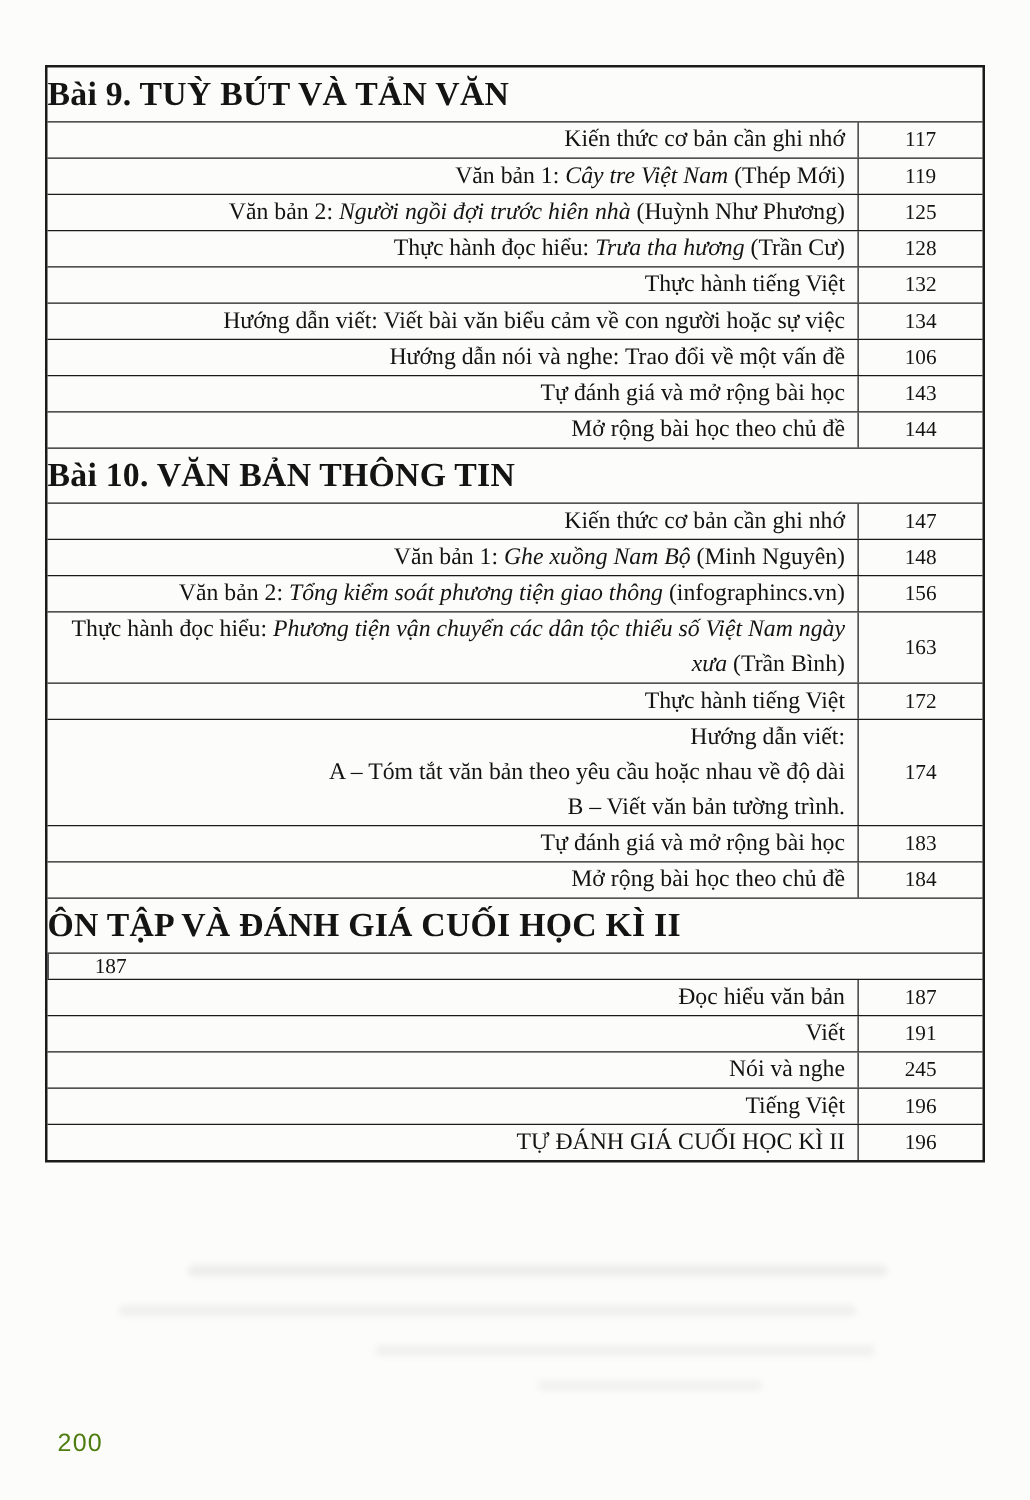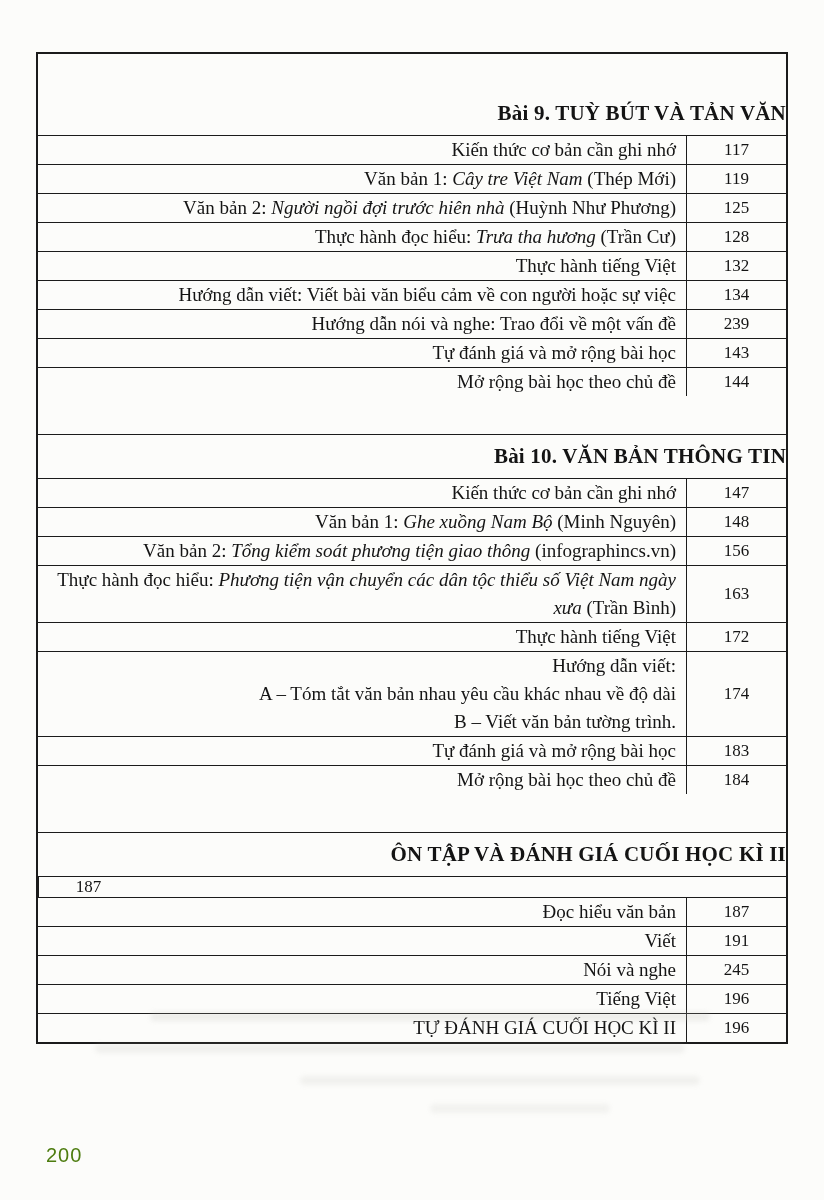--- a/index.html
+++ b/index.html
@@ -23,26 +23,25 @@
   .toc-table{
     position:absolute;
     left:36px;top:52px;width:752px;
     border:2px solid var(--ink);
     background:transparent;
     box-sizing:border-box;
   }
   .toc-table > div{border-top:1.6px solid var(--ink);}
   .toc-table > div:first-child{border-top:none;}
   .sec-header{
-    display:flex;align-items:center;justify-content:flex-end;
+    display:flex;align-items:center;justify-content:flex-start;
     min-height:43px;
     font-weight:bold;
-    font-size:21px;
+    font-size:27px;
     letter-spacing:0.2px;
-    margin-top:38px;
   }
   .row{
     display:flex;align-items:stretch;
   }
   .cell{box-sizing:border-box;text-align:right;}
   .cell.label{
     flex:1;
     padding:0 10px 0 11px;
     font-size:19px;
     line-height:28px;
@@ -106,21 +105,21 @@
       <div class="row">
     <div class="cell label"><span>Thực hành tiếng Việt</span></div>
     <div class="cell pageno">132</div>
   </div>
       <div class="row">
     <div class="cell label"><span>Hướng dẫn viết: Viết bài văn biểu cảm về con người hoặc sự việc</span></div>
     <div class="cell pageno">134</div>
   </div>
       <div class="row">
     <div class="cell label"><span>Hướng dẫn nói và nghe: Trao đổi về một vấn đề</span></div>
-    <div class="cell pageno">239</div>
+    <div class="cell pageno">106</div>
   </div>
       <div class="row">
     <div class="cell label"><span>Tự đánh giá và mở rộng bài học</span></div>
     <div class="cell pageno">143</div>
   </div>
       <div class="row">
     <div class="cell label"><span>Mở rộng bài học theo chủ đề</span></div>
     <div class="cell pageno">144</div>
   </div>
       <div class="sec-header">
@@ -140,21 +139,21 @@
   </div>
       <div class="row">
     <div class="cell label"><span>Thực hành đọc hiểu: </span><em>Phương tiện vận chuyển các dân tộc thiểu số Việt Nam ngày xưa</em><span> (Trần Bình)</span></div>
     <div class="cell pageno">163</div>
   </div>
       <div class="row">
     <div class="cell label"><span>Thực hành tiếng Việt</span></div>
     <div class="cell pageno">172</div>
   </div>
       <div class="row">
-    <div class="cell label"><span>Hướng dẫn viết:</span><br><span>A – Tóm tắt văn bản nhau yêu cầu khác nhau về độ dài</span><br><span>B – Viết văn bản tường trình.</span></div>
+    <div class="cell label"><span>Hướng dẫn viết:</span><br><span>A – Tóm tắt văn bản theo yêu cầu hoặc nhau về độ dài</span><br><span>B – Viết văn bản tường trình.</span></div>
     <div class="cell pageno">174</div>
   </div>
       <div class="row">
     <div class="cell label"><span>Tự đánh giá và mở rộng bài học</span></div>
     <div class="cell pageno">183</div>
   </div>
       <div class="row">
     <div class="cell label"><span>Mở rộng bài học theo chủ đề</span></div>
     <div class="cell pageno">184</div>
   </div>

